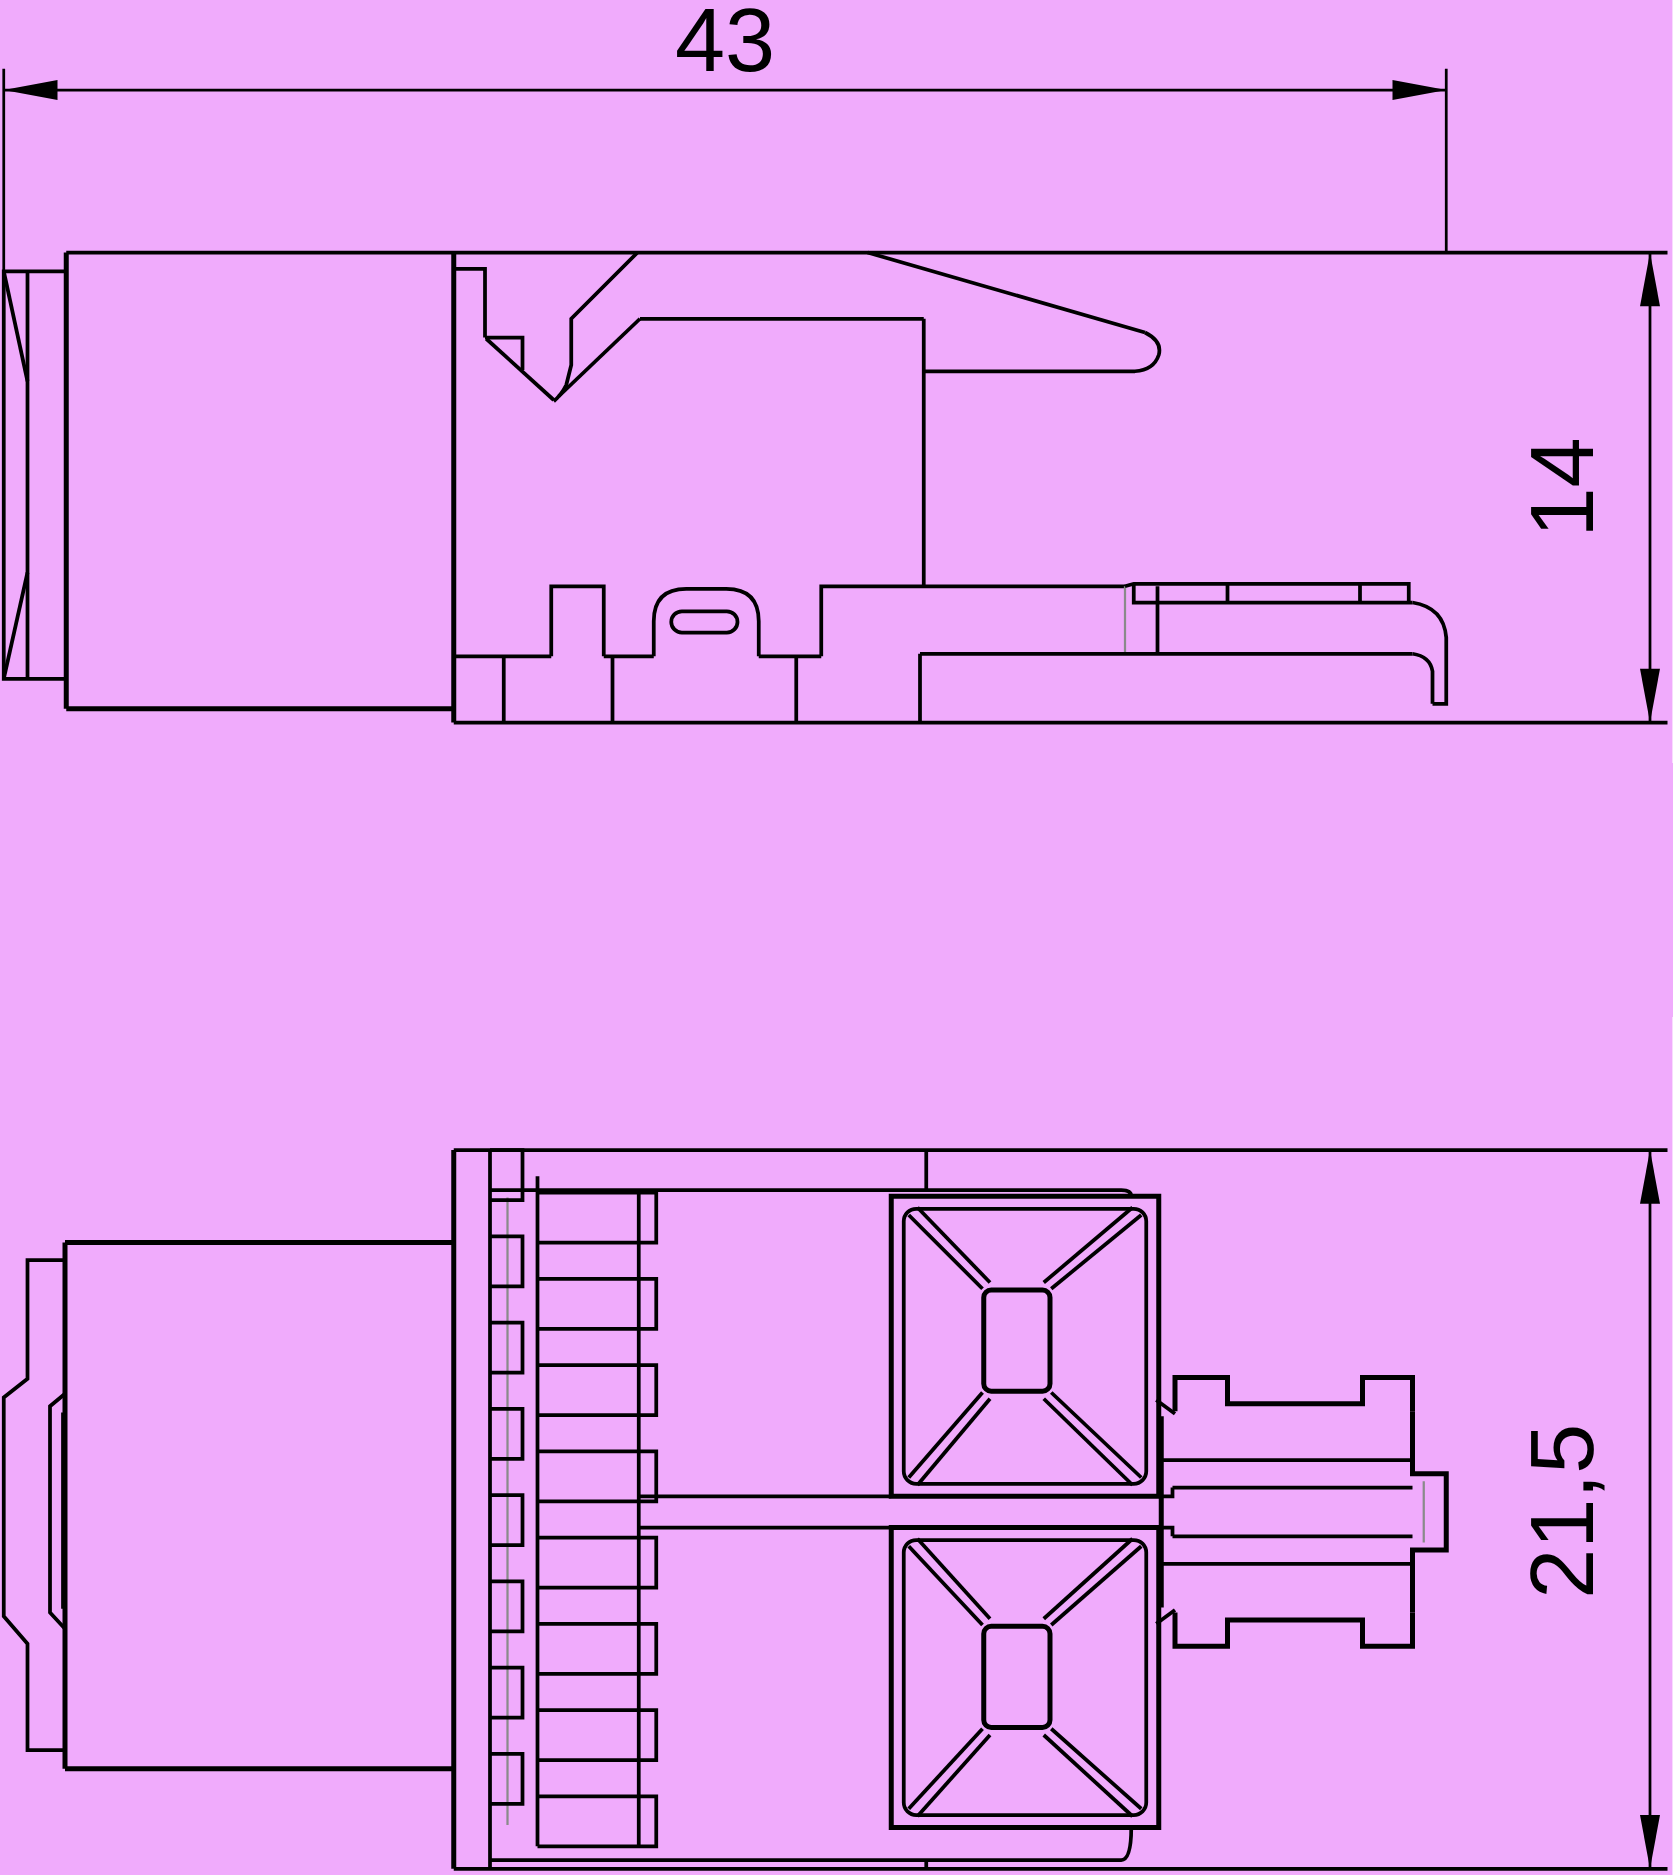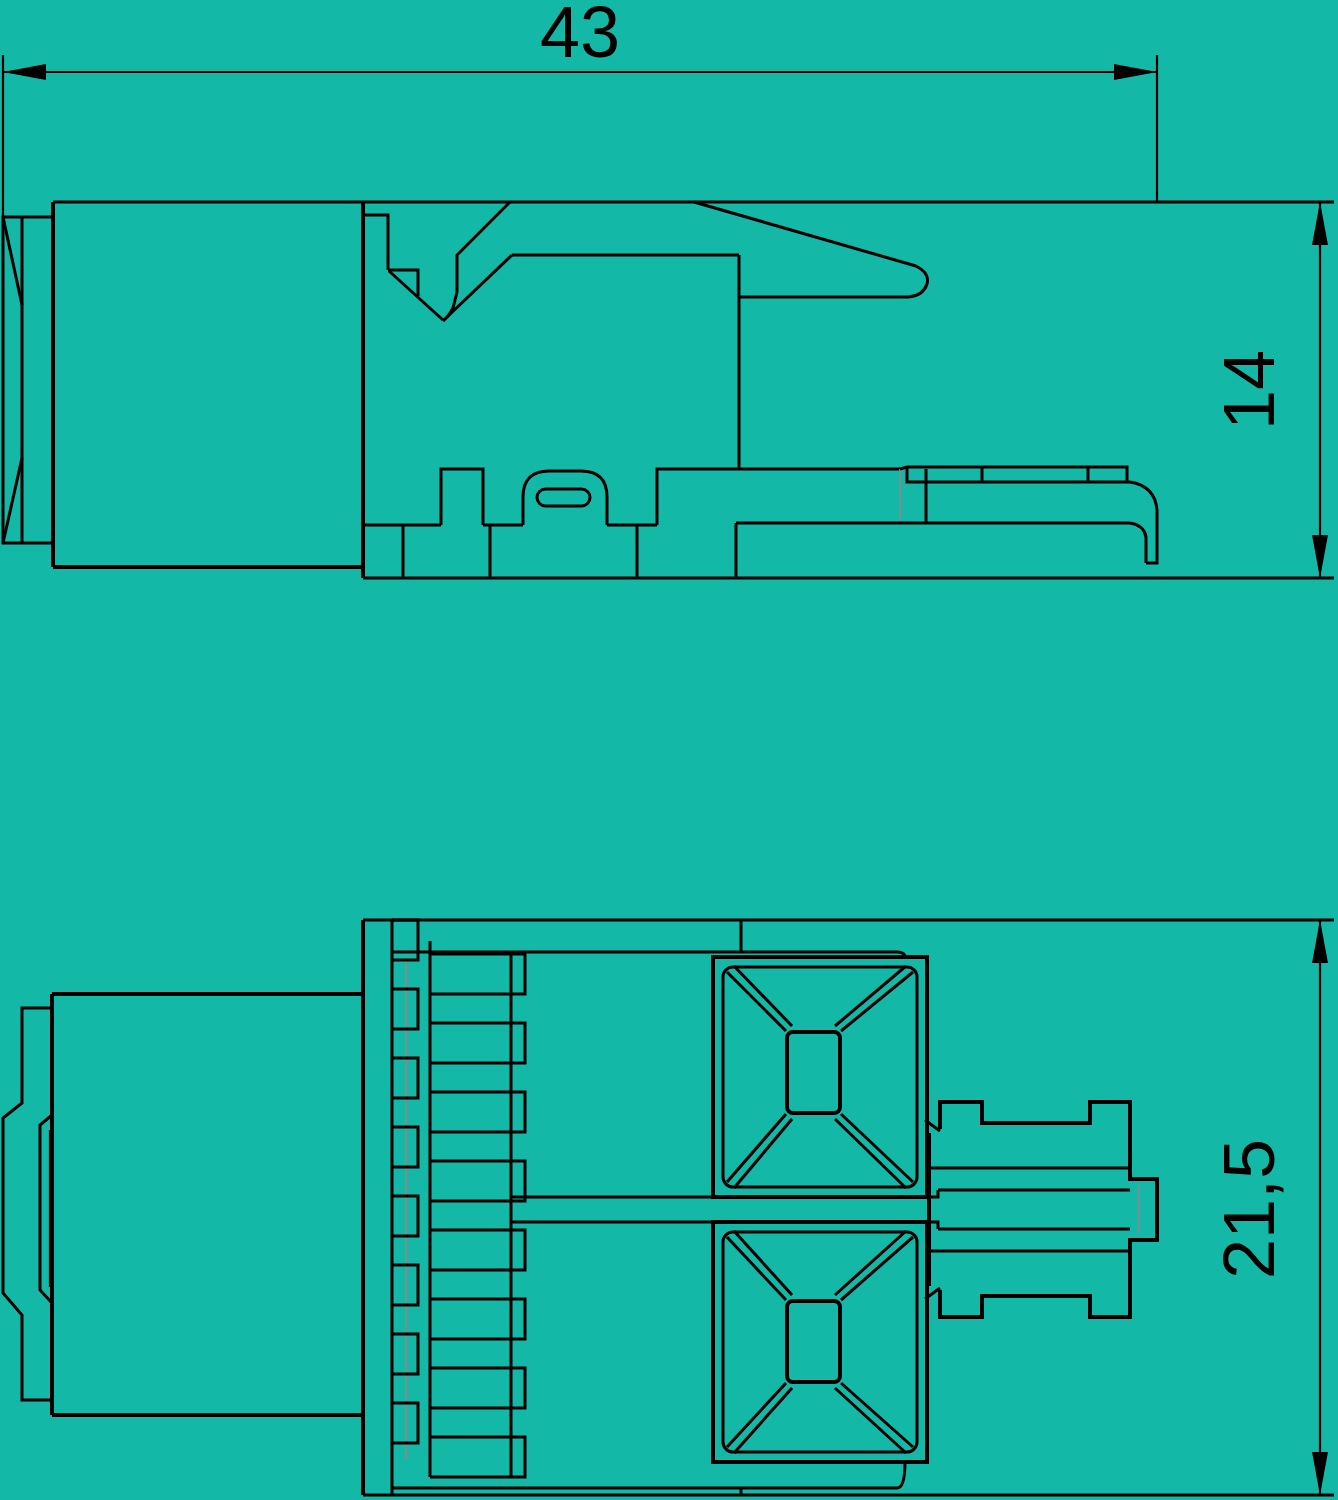--- a/index.html
+++ b/index.html
@@ -1,16 +1,16 @@
 <!DOCTYPE html>
 <html><head>
 <meta charset="utf-8">
 <style>
   html,body{margin:0;padding:0;background:#ffffff;}
-  .canvas{position:relative;width:1338px;height:1500px;background:#14b8a6;overflow:hidden;
+  .canvas{position:relative;width:1338px;height:1500px;background:#f0abfc;overflow:hidden;
           font-family:"Liberation Sans", sans-serif;}
   svg{display:block;}
   .thick{fill:none;stroke:#000;stroke-width:4;stroke-linejoin:miter;stroke-linecap:butt;}
   .med{fill:none;stroke:#000;stroke-width:3;stroke-linejoin:miter;stroke-linecap:butt;}
   .thin{fill:none;stroke:#000;stroke-width:2.2;stroke-linejoin:miter;stroke-linecap:butt;}
   .hair{fill:none;stroke:#8a8a8a;stroke-width:1.8;stroke-linecap:butt;}
   .arrow{fill:#000;stroke:none;}
   .dimtext{font-family:"Liberation Sans", sans-serif;font-size:72px;fill:#000;}
 </style>
 </head>

